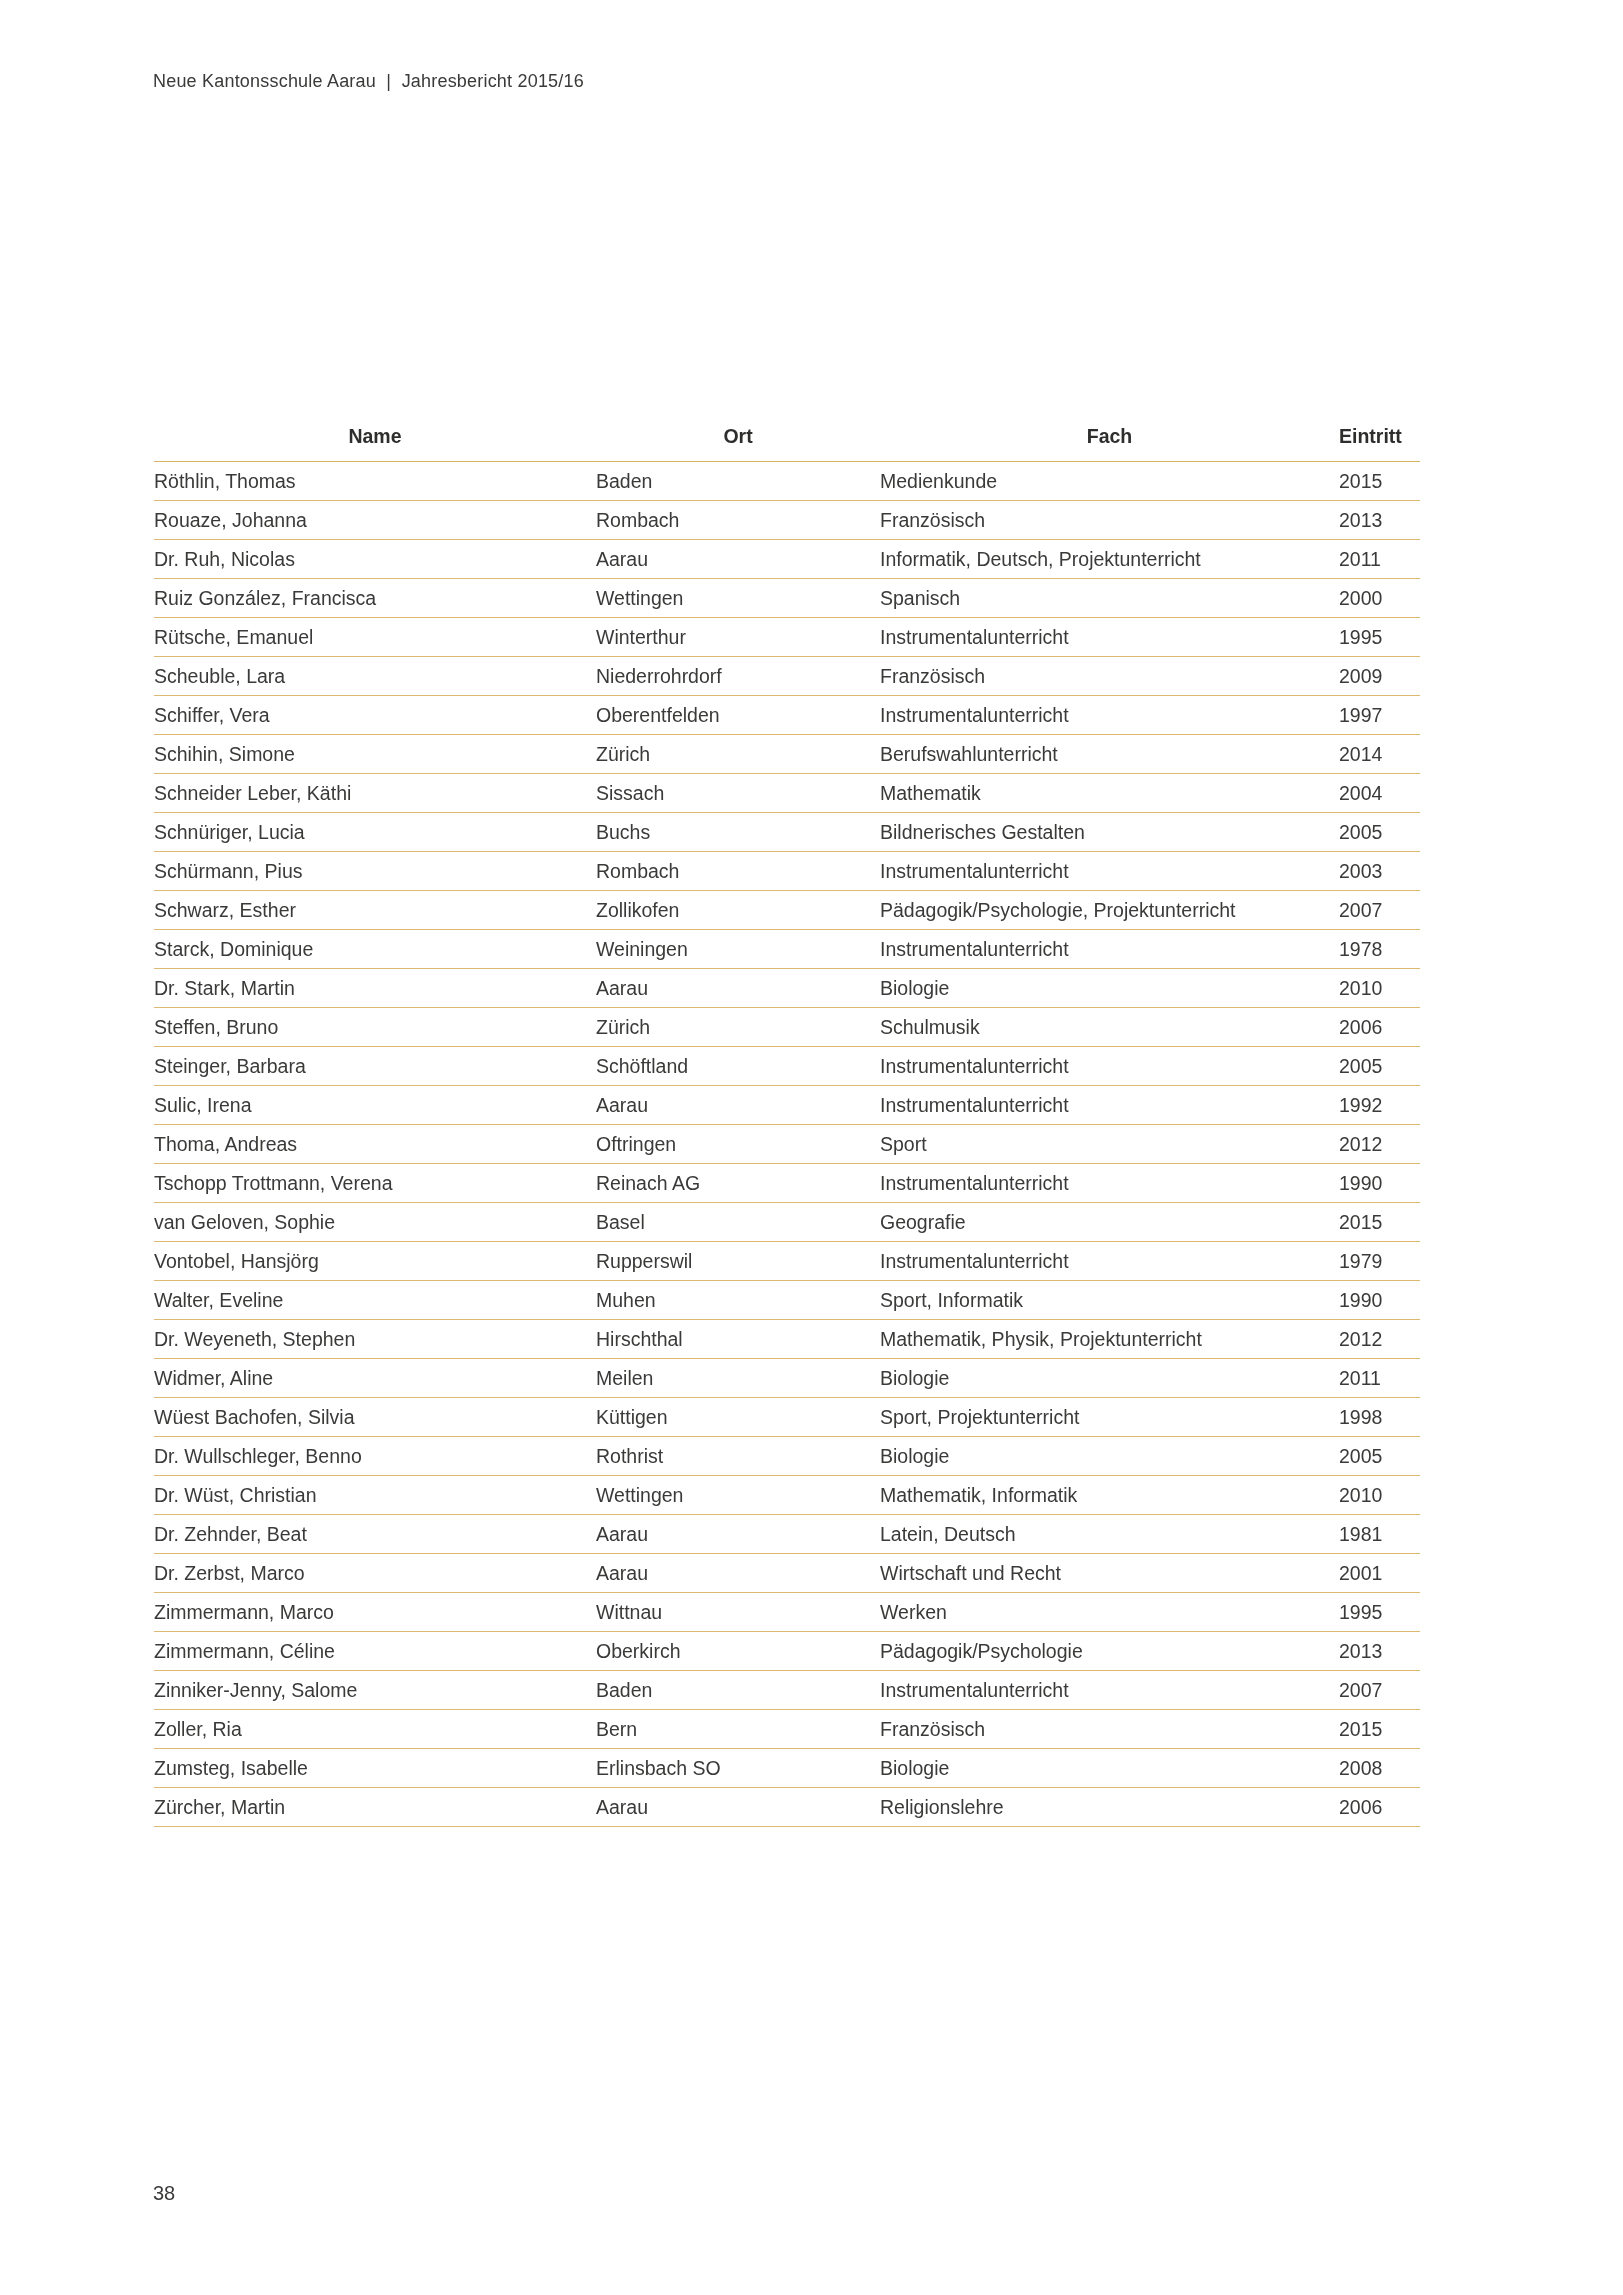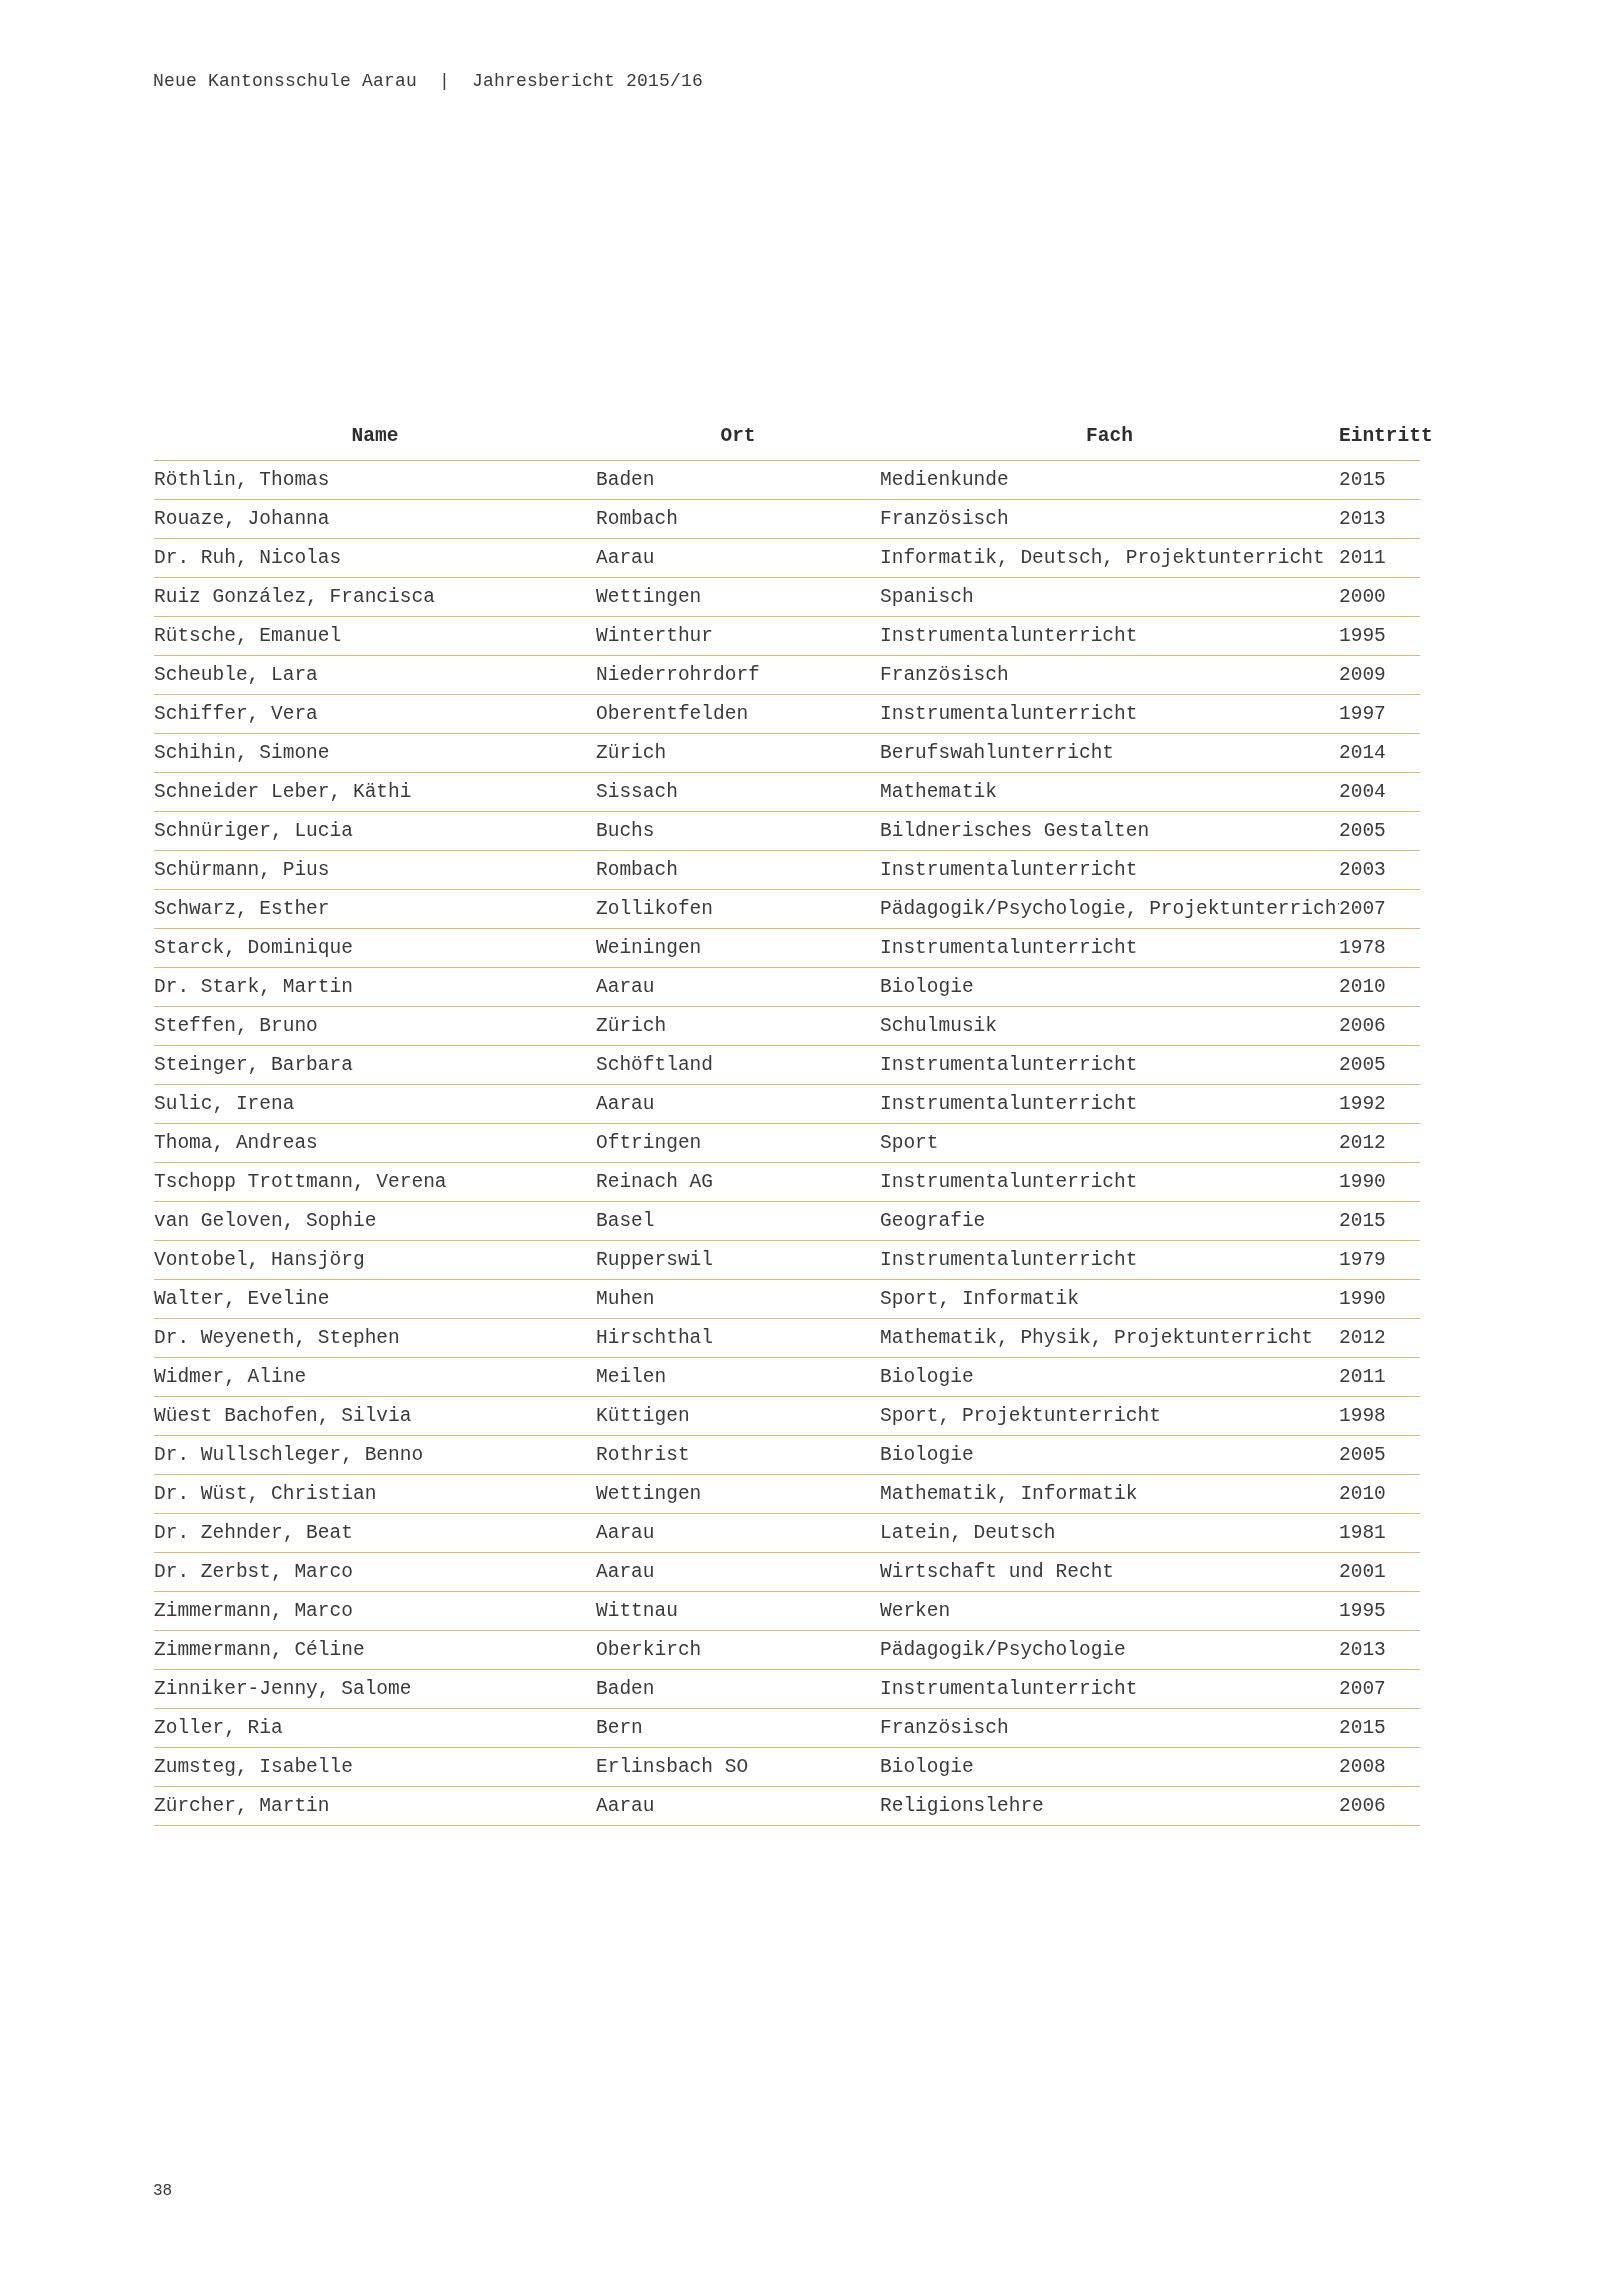--- a/index.html
+++ b/index.html
@@ -5,21 +5,21 @@
   html, body {
     margin: 0;
     padding: 0;
     background: #ffffff;
   }
   .page {
     position: relative;
     width: 1529px;
     height: 2295px;
     background: #ffffff;
-    font-family: Liberation Mono, monospace;
+    font-family: Liberation Sans, sans-serif;
     color: #3a3a39;
     overflow: hidden;
   }
   .running-header {
     position: absolute;
     left: 153px;
     top: 71px;
     font-size: 18px;
     color: #3a3a39;
     white-space: pre;
@@ -61,21 +61,21 @@
     text-align: left;
   }
   .staff-table tbody tr:last-child td {
     border-bottom: 0.8px solid #dcba72;
     margin-left: 12px;
   }
   .page-number {
     position: absolute;
     left: 153px;
     top: 2182px;
-    font-size: 16px;
+    font-size: 20px;
     color: #3a3a39;
   }
 </style>
 </head>
 <body>
 
 <div class="page">
 
   <div class="running-header">Neue Kantonsschule Aarau  |  Jahresbericht 2015/16</div>
 

